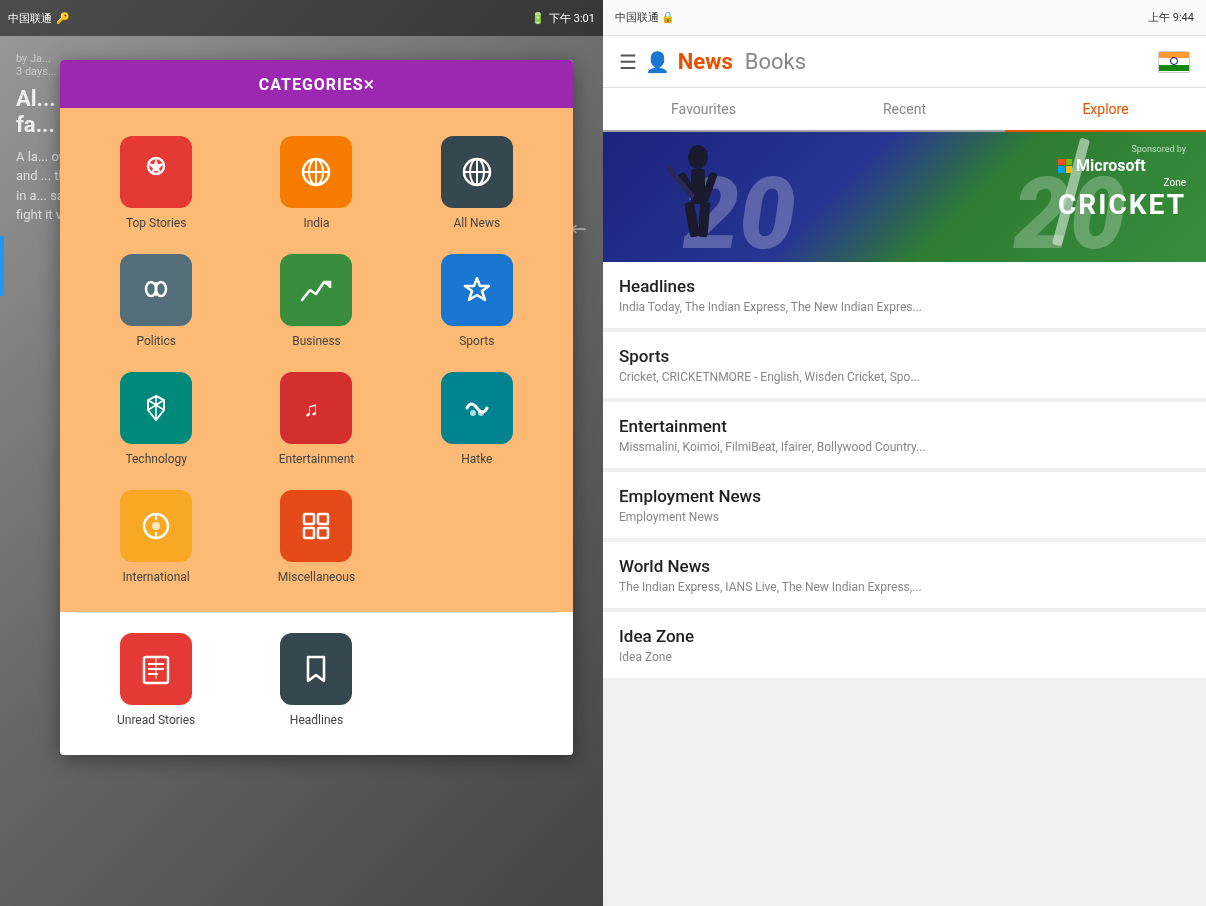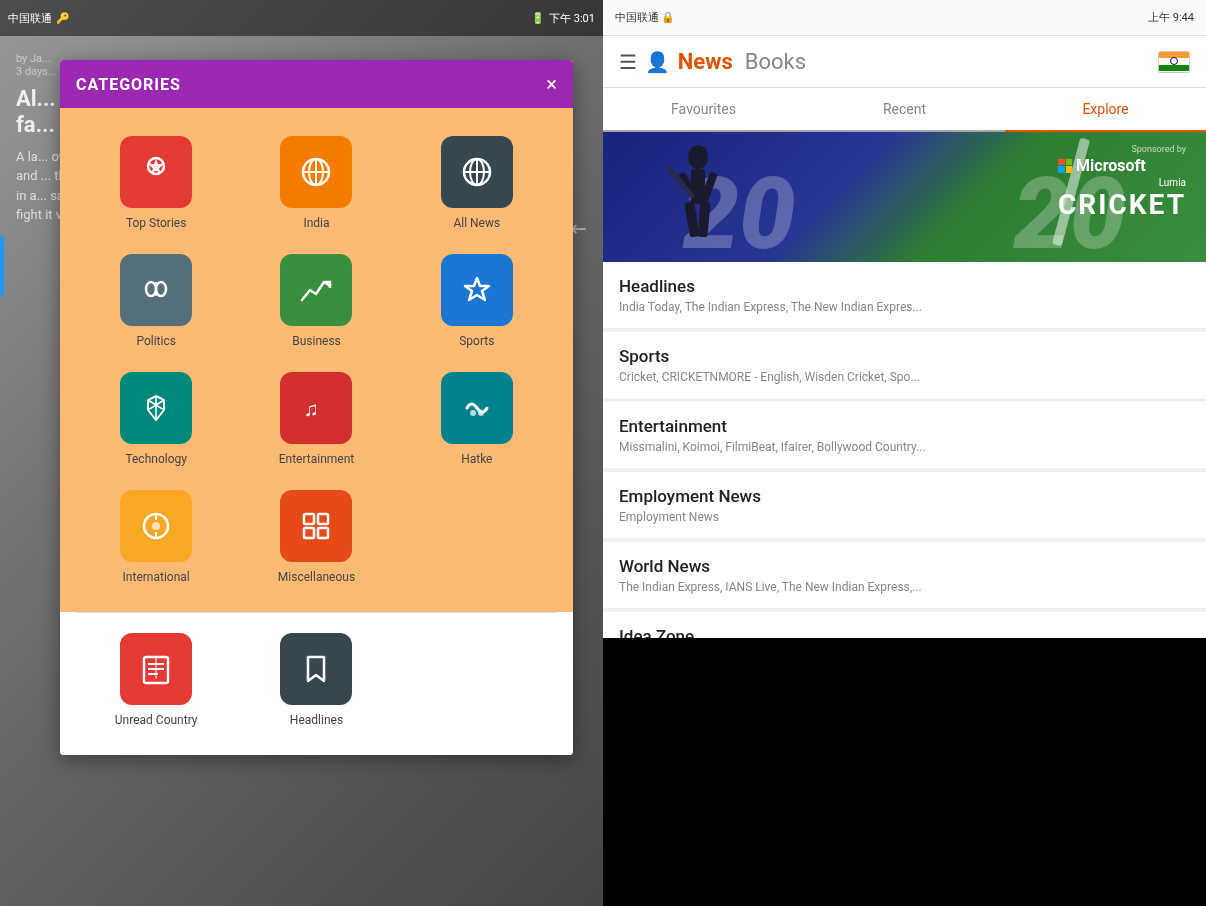--- a/index.html
+++ b/index.html
@@ -89,21 +89,21 @@
       border-radius: 4px;
       overflow: hidden;
       box-shadow: 0 4px 20px rgba(0,0,0,0.4);
     }
 
     .modal-header {
       background: #9C27B0;
       padding: 14px 16px;
       display: flex;
       align-items: center;
-      justify-content: space-between;
+      justify-content: center;
     }
     .modal-title {
       color: white;
       font-size: 16px;
       font-weight: bold;
       letter-spacing: 1px;
     }
     .modal-close {
       color: white;
       font-size: 20px;
@@ -167,21 +167,21 @@
       display: grid;
       grid-template-columns: repeat(3, 1fr);
       gap: 0;
       padding: 8px 16px 16px;
       background: white;
     }
 
     
     .right-panel {
       width: 603px;
-      height: 638px;
+      height: 906px;
       background: #f5f5f5;
       display: flex;
       flex-direction: column;
     }
 
     
     .status-bar-right {
       height: 36px;
       background: #fafafa;
       display: flex;
@@ -516,21 +516,21 @@
       <div class="category-item">
         <div class="category-icon icon-red">
           <svg class="cat-icon-svg" viewBox="0 0 36 36">
             <rect x="6" y="6" width="24" height="26" rx="2" fill="none" stroke="white" stroke-width="2.5"></rect>
             <line x1="10" y1="13" x2="26" y2="13" stroke="white" stroke-width="2"></line>
             <line x1="10" y1="18" x2="26" y2="18" stroke="white" stroke-width="2"></line>
             <line x1="10" y1="23" x2="20" y2="23" stroke="white" stroke-width="2"></line>
             <path d="M18 6 L18 28" stroke="white" stroke-width="2" opacity="0.5"></path>
           </svg>
         </div>
-        <span class="category-label">Unread Country</span>
+        <span class="category-label">Unread Stories</span>
       </div>
 
       <div class="category-item">
         <div class="category-icon icon-dark">
           <svg class="cat-icon-svg" viewBox="0 0 36 36">
             <path d="M10 6 L26 6 L26 30 L18 24 L10 30 Z" fill="none" stroke="white" stroke-width="2.5" stroke-linejoin="round"></path>
           </svg>
         </div>
         <span class="category-label">Headlines</span>
       </div>
@@ -597,21 +597,21 @@
       <div class="banner-sponsored">Sponsored by</div>
       <div class="banner-microsoft">
         <div class="ms-squares">
           <div class="ms-sq1"></div>
           <div class="ms-sq2"></div>
           <div class="ms-sq3"></div>
           <div class="ms-sq4"></div>
         </div>
         <span class="banner-ms-label">Microsoft</span>
       </div>
-      <div class="banner-lumia">Lumia</div>
+      <div class="banner-lumia">Zone</div>
       <div class="banner-cricket-label">CRICKET</div>
     </div>
   </div>
 
   <div class="news-list">
 
     <div class="news-item">
       <div class="news-item-title">Headlines</div>
       <div class="news-item-subtitle">India Today, The Indian Express, The New Indian Expres...</div>
     </div>

